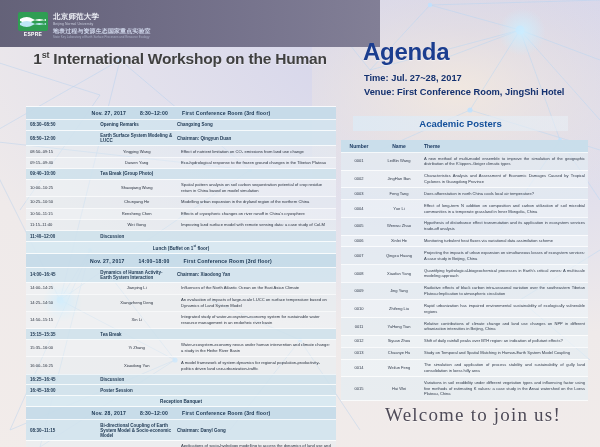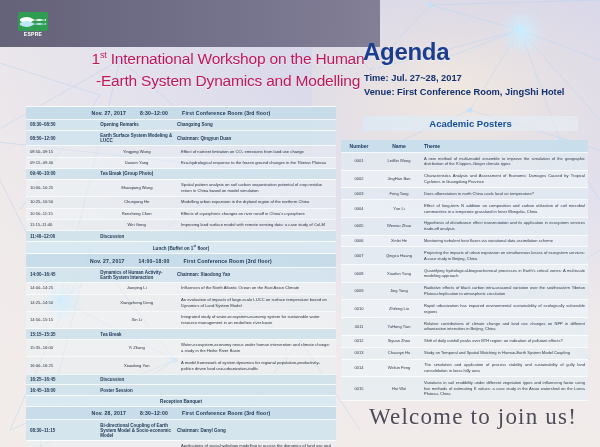--- a/index.html
+++ b/index.html
@@ -42,39 +42,38 @@
     font-size:5px;font-weight:bold;color:#ffffff;letter-spacing:.3px;
   }
   .logo-cn{padding-top:1px;}
   .logo-cn .cn1{font-size:7.5px;color:#eef0f6;font-weight:bold;letter-spacing:.2px;line-height:1.15;}
   .logo-cn .cn1s{font-size:3.4px;color:#c8ccdc;letter-spacing:.1px;display:block;}
   .logo-cn .cn2{font-size:6px;color:#cfd6ea;font-weight:bold;letter-spacing:.1px;margin-top:2px;line-height:1.15;}
   .logo-cn .cn2s{font-size:2.9px;color:#aab0c6;display:block;letter-spacing:.05px;}
 
   #title{
     position:absolute;left:0;top:48px;width:360px;z-index:3;
-    text-align:center;color:#be185d;font-weight:normal;
+    text-align:center;color:#404040;font-weight:bold;
     font-size:15.5px;line-height:1.42;letter-spacing:-.2px;
     text-shadow:0 1px 0 rgba(255,255,255,.55);
-    margin-left:48px;
   }
   #title sup{font-size:9px;vertical-align:super;}
   #title .l2{display:block;}
 
   
   #agenda-title{
     position:absolute;left:363px;top:38px;z-index:3;
     font-size:24px;font-weight:bold;color:#1b3d8f;letter-spacing:-.3px;
     text-shadow:0 1px 1px rgba(255,255,255,.5);
   }
   #meta{position:absolute;left:364px;top:72px;z-index:3;
     font-size:9.3px;font-weight:bold;color:#14316f;line-height:1.5;}
 
   #posters-title{
-    position:absolute;left:363px;top:116px;width:215px;height:15px;z-index:3;
+    position:absolute;left:353px;top:116px;width:215px;height:15px;z-index:3;
     background:linear-gradient(90deg,rgba(222,233,243,.92),rgba(232,240,247,.55));
     color:#14509b;font-weight:bold;font-size:9.5px;
     display:flex;align-items:center;justify-content:center;
   }
 
   #poster-table{
     position:absolute;left:341px;top:140px;width:247px;z-index:3;
     border-collapse:collapse;font-size:4.05px;color:#303a4a;
     background:rgba(226,238,245,.58);
   }
@@ -89,21 +88,21 @@
     padding:2.6px 3px;vertical-align:middle;line-height:1.42;
     border-bottom:.4px solid rgba(255,255,255,.75);
   }
   #poster-table td.num,#poster-table td.nm{text-align:center;white-space:nowrap;}
   #poster-table td.th-txt{text-align:justify;}
   #poster-table tr:nth-child(even) td{background:rgba(255,255,255,.28);}
 
   #welcome{
     position:absolute;left:353px;top:404px;width:240px;z-index:3;
     text-align:center;font-family:"Liberation Serif", serif;
-    font-size:23px;color:#4e4a57;letter-spacing:1.2px;
+    font-size:19px;color:#4e4a57;letter-spacing:1.2px;
     text-shadow:0 1px 1px rgba(255,255,255,.6);
   }
 
   
   #agenda{
     position:absolute;left:26px;top:106px;width:310px;z-index:3;
     border-collapse:collapse;font-size:4.15px;color:#2b3340;
     background:rgba(228,240,246,.42);
   }
   #agenda td{padding:0;vertical-align:middle;}
@@ -191,25 +190,30 @@
 <div id="logo">
   <div class="logo-mark">
     <div class="lm-box">
       <svg class="lm-wave" viewBox="0 0 26 11">
         <path d="M0 3 Q7 -1 13 3 T26 3 L26 5 Q19 1 13 5 T0 5 Z" fill="#ffffff"></path>
         <path d="M0 7 Q7 3 13 7 T26 7 L26 9 Q19 5 13 9 T0 9 Z" fill="#bfe6f5"></path>
       </svg>
     </div>
     <div class="lm-txt">ESPRE</div>
   </div>
+  <div class="logo-cn">
+    <div class="cn1">北京师范大学</div>
+    <span class="cn1s">Beijing Normal University</span>
+    <div class="cn2">地表过程与资源生态国家重点实验室</div>
+    <span class="cn2s">State Key Laboratory of Earth Surface Processes and Resource Ecology</span>
+  </div>
 </div>
 
 <div id="title">
   <span><span>1</span><sup>st</sup><span> International Workshop on the Human</span></span>
-  <span class="l2">-Earth System Dynamics and Modelling</span>
 </div>
 
 <div id="agenda-title">Agenda</div>
 <div id="meta">
   <div>Time: Jul. 27~28, 2017</div>
   <div>Venue: First Conference Room, JingShi Hotel</div>
 </div>
 
 <div id="posters-title">Academic Posters</div>
 

